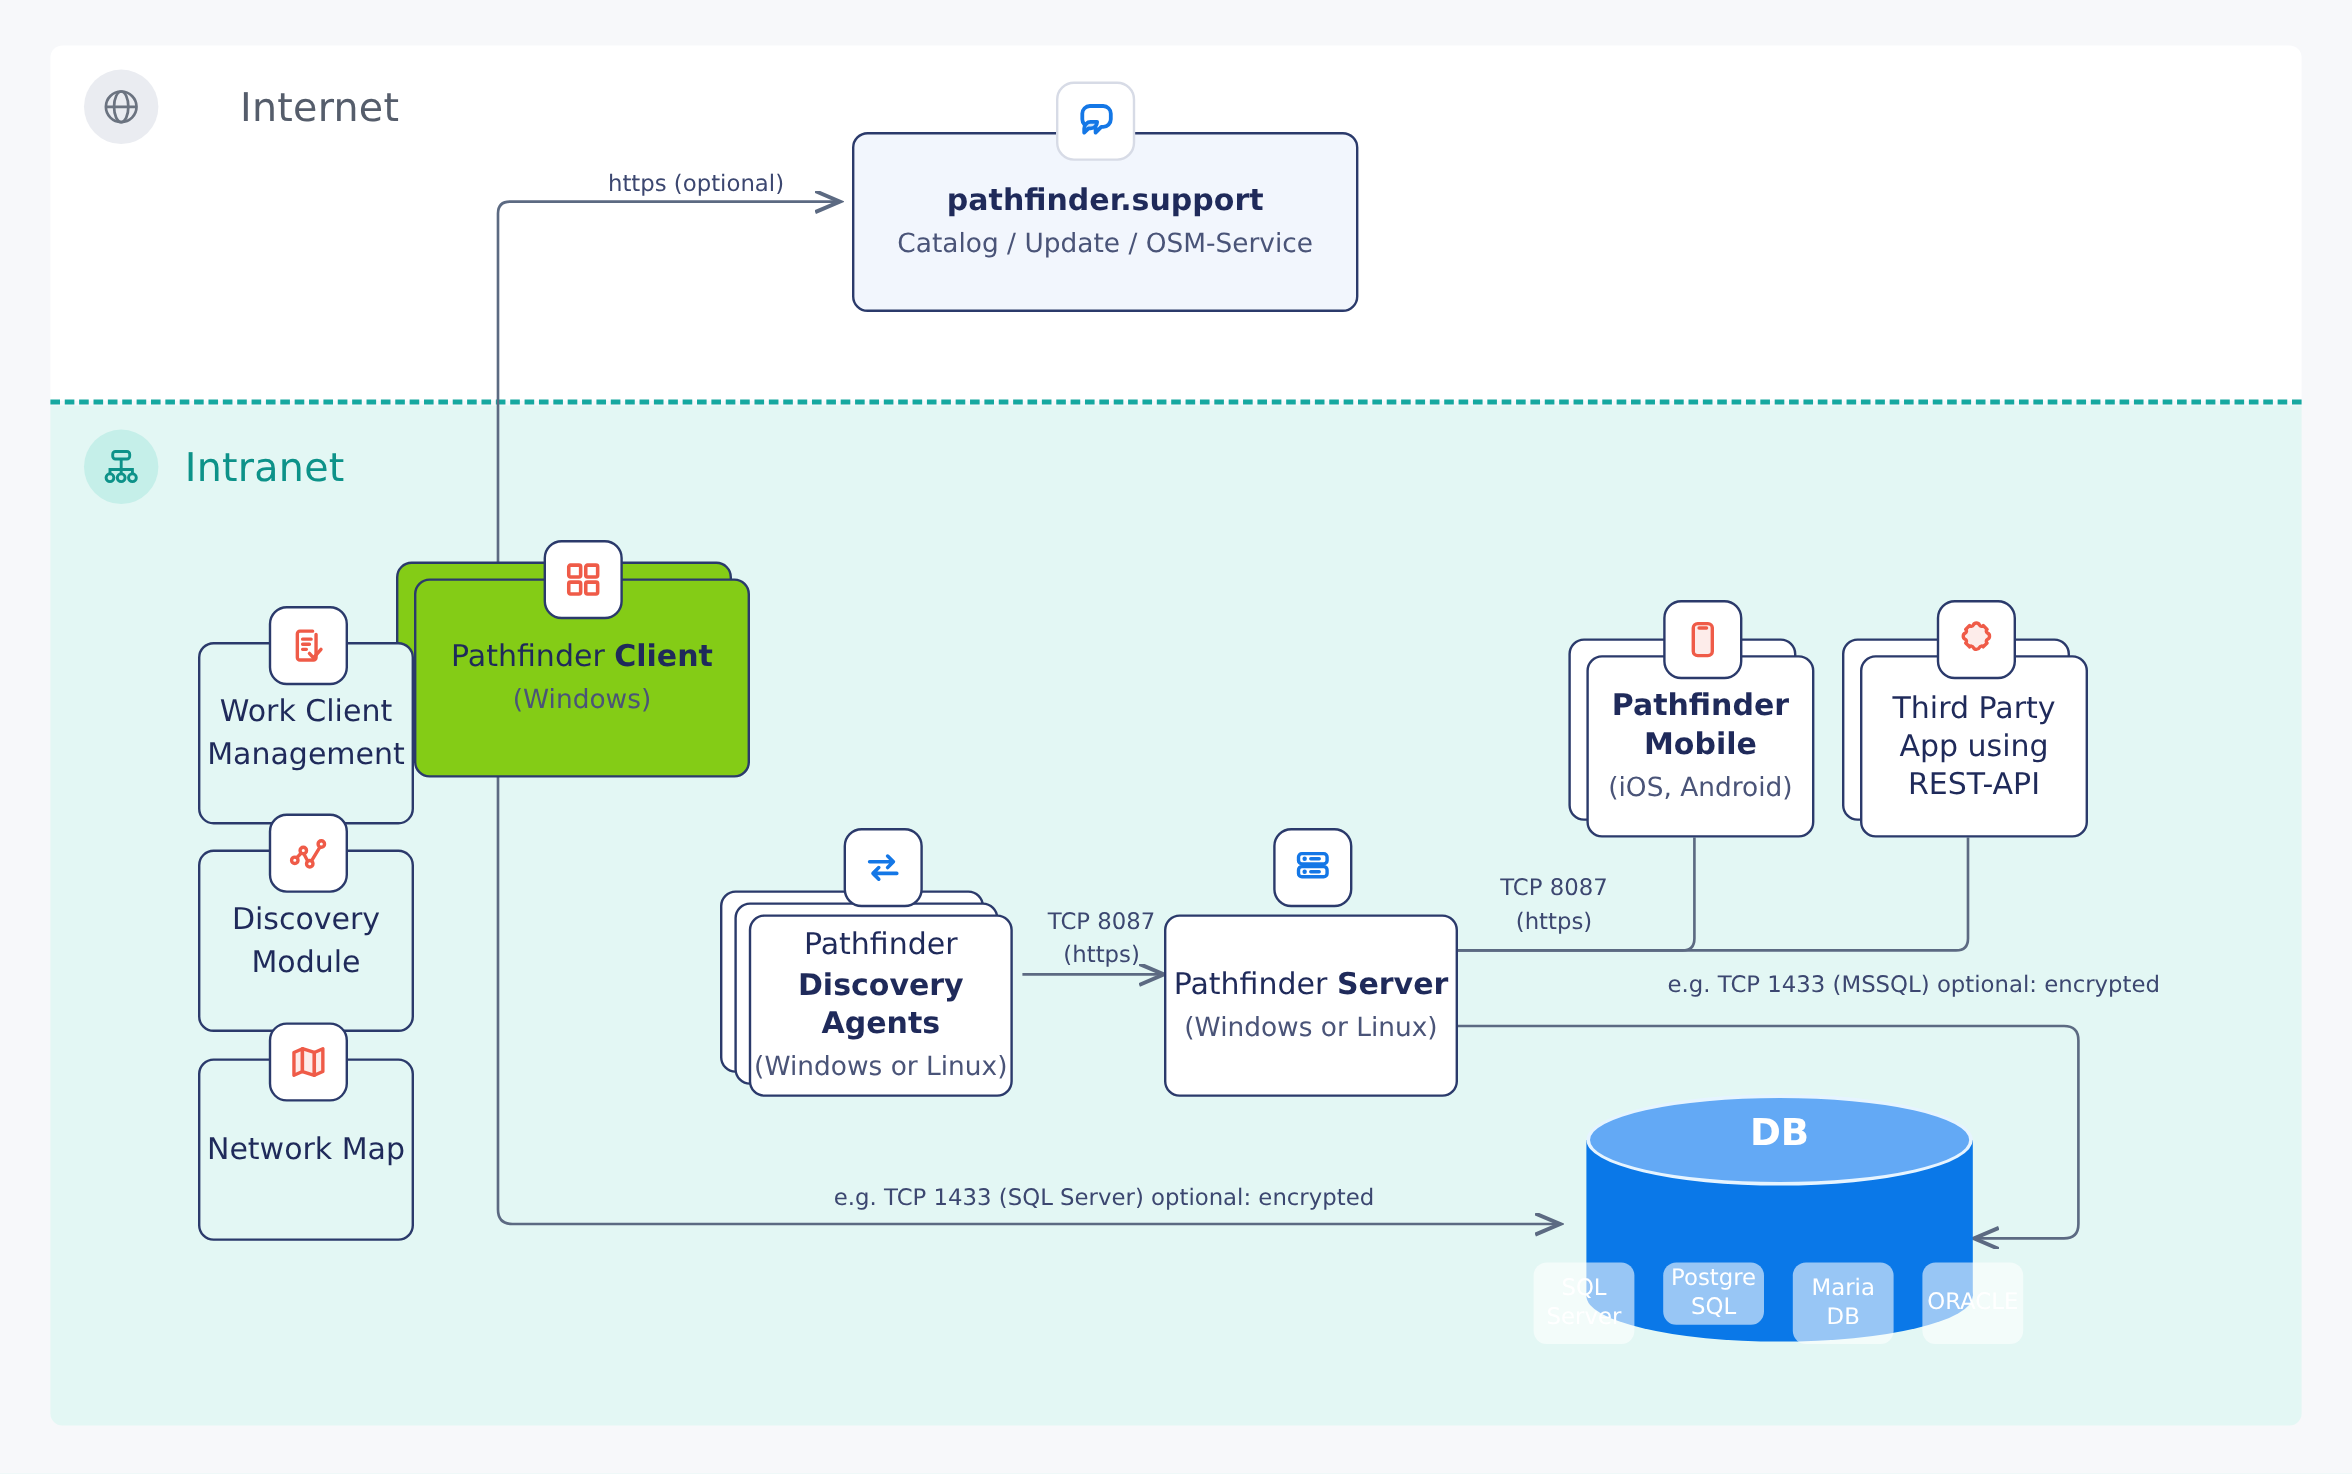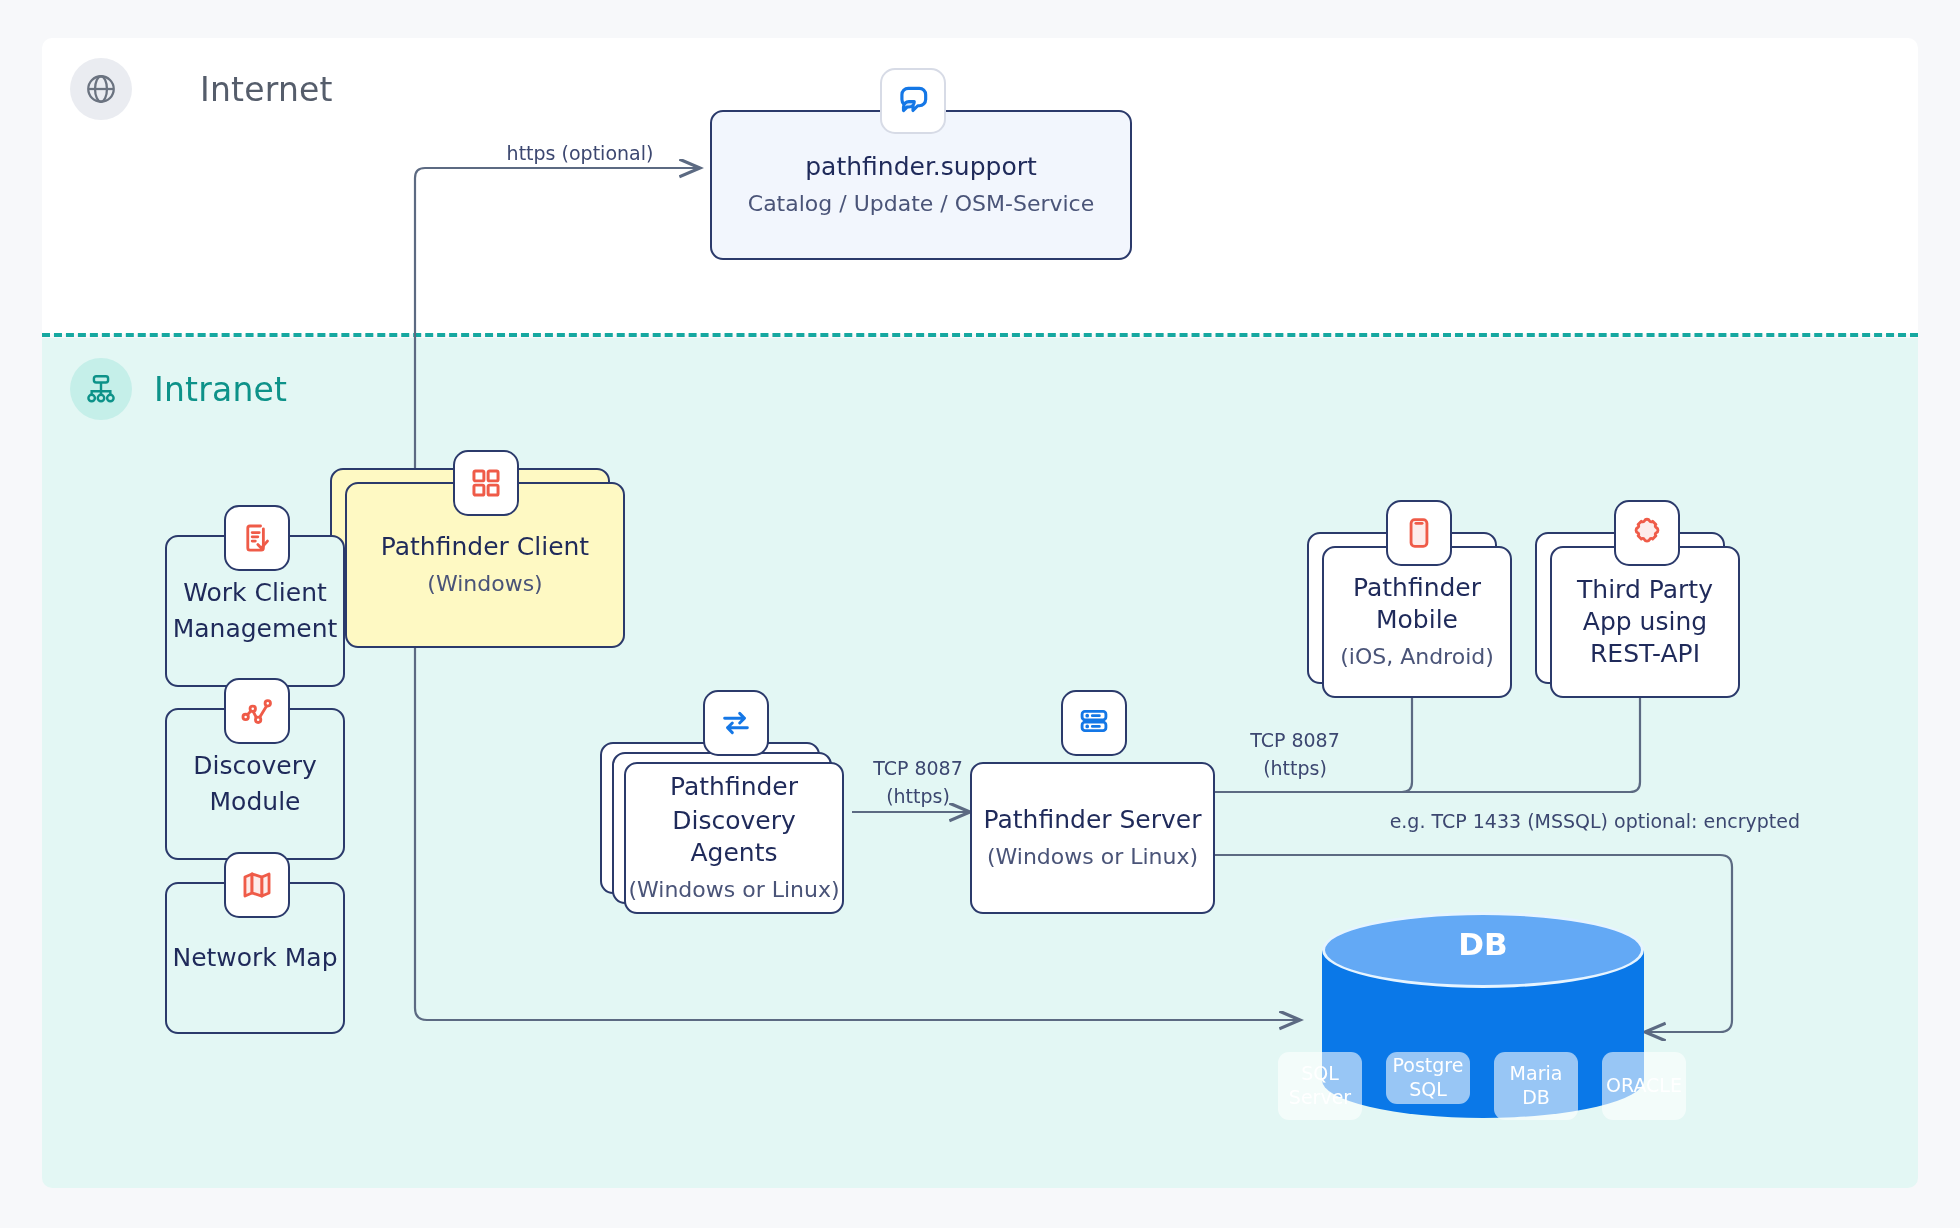--- a/index.html
+++ b/index.html
@@ -29,25 +29,25 @@
 
   
   #wires{position:absolute;left:0;top:0;width:1960px;height:1228px;pointer-events:none;}
 
   
   .node{position:absolute;box-sizing:border-box;border-radius:13px;
     display:flex;flex-direction:column;align-items:center;justify-content:center;
     text-align:center;color:#1f2a5a;line-height:1.28;}
   .node .l1{font-size:25px;}
   .node .l2{font-size:22px;color:#4a5478;margin-top:7px;}
-  .node .l1 b{font-weight:400;}
+  .node .l1 b{font-weight:700;}
 
   .card-white{background:#ffffff;border:2.2px solid #2b3a6b;}
   .card-tint{background:#e3f7f4;border:2.2px solid #2b3a6b;}
-  .card-pink{background:#fef9c3;border:2.2px solid #2b3a6b;text-align:right;}
+  .card-pink{background:#84cc16;border:2.2px solid #2b3a6b;text-align:right;}
   .card-blueish{background:#f2f6fd;border:2.2px solid #2b3a6b;}
 
   
   .deck{position:absolute;box-sizing:border-box;border-radius:13px;}
 
   
   .chip{position:absolute;width:62px;height:62px;border-radius:15px;background:#fff;
     border:2.2px solid #2b3a6b;display:flex;align-items:center;justify-content:center;}
   .chip.plain{border-color:#d7dbe6;}
 
@@ -268,14 +268,15 @@
     <div>(https)</div>
   </div>
 
   <div class="wlabel" style="left:1215px;top:727px;width:160px;">
     <div>TCP 8087</div>
     <div>(https)</div>
   </div>
 
   <div class="wlabel" style="left:1240px;top:808px;width:560px;text-align:right;">e.g. TCP 1433 (MSSQL) optional: encrypted</div>
 
+  <div class="wlabel" style="left:540px;top:985px;width:760px;text-align:center;">e.g. TCP 1433 (SQL Server) optional: encrypted</div>
 
 </div>
 
 </body></html>

